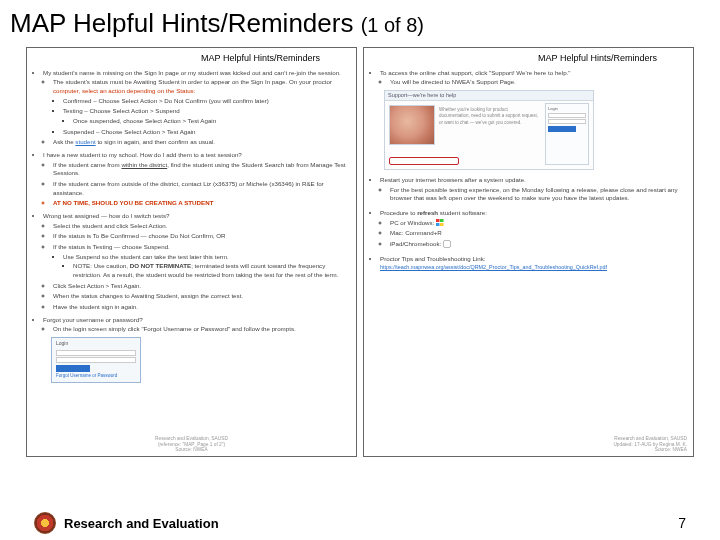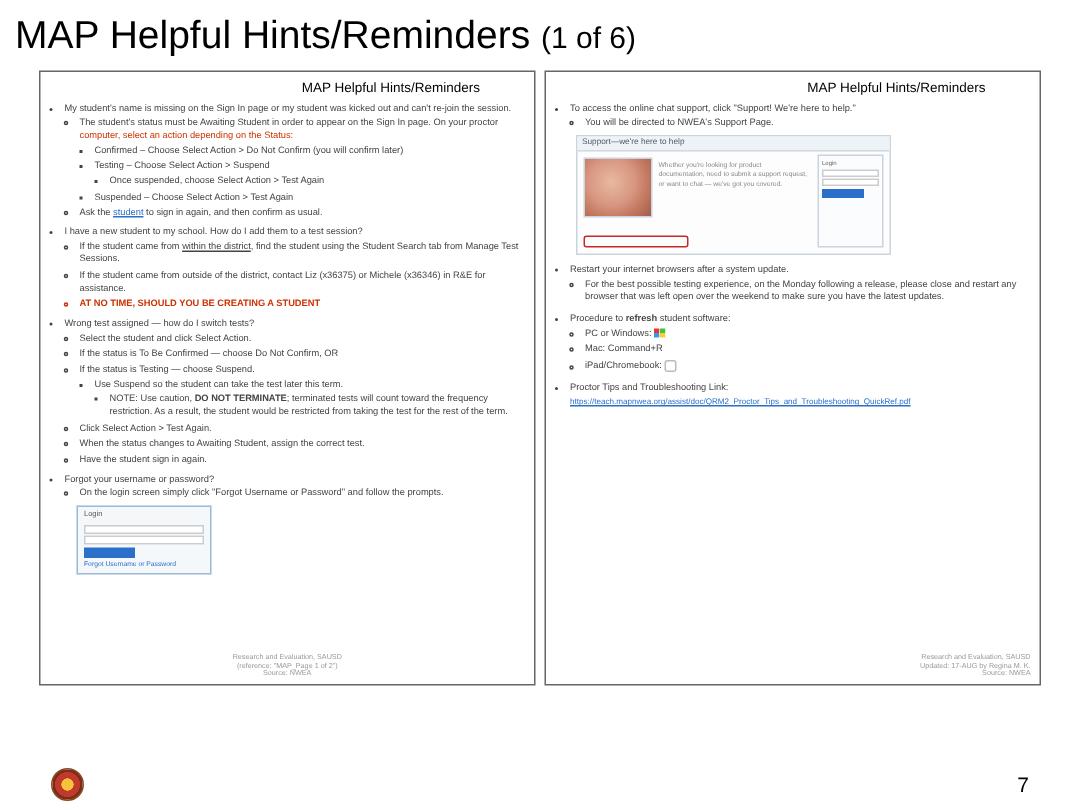--- a/index.html
+++ b/index.html
@@ -127,21 +127,21 @@
     margin-right: 8px;
   }
   .footer-text { font-size: 13px; font-weight: bold; color: #000; }
   .footer-page { margin-left: auto; font-size: 14px; color: #000; }
 </style>
 </head>
 <body>
 
 <div class="title-bar">
   <span>MAP Helpful Hints/Reminders</span>
-  <span class="title-sub">(1 of 6)</span>
+  <span class="title-sub">(1 of 8)</span>
 </div>
 
 <div class="slides-container">
 
   <div class="slide">
     <div class="slide-title">MAP Helpful Hints/Reminders</div>
     <ul>
       <li>
         <span>My student's name is missing on the Sign In page or my student was kicked out and can't re-join the session.</span>
         <ul>
@@ -264,14 +264,15 @@
       <span>Research and Evaluation, SAUSD</span><br>
       <span>Updated: 17-AUG by Regina M. K.</span><br>
       <span>Source: NWEA</span>
     </div>
   </div>
 
 </div>
 
 <div class="footer-bar">
   <div class="footer-logo"></div>
+  <div class="footer-text">Research and Evaluation</div>
   <div class="footer-page">7</div>
 </div>
 
 </body></html>

